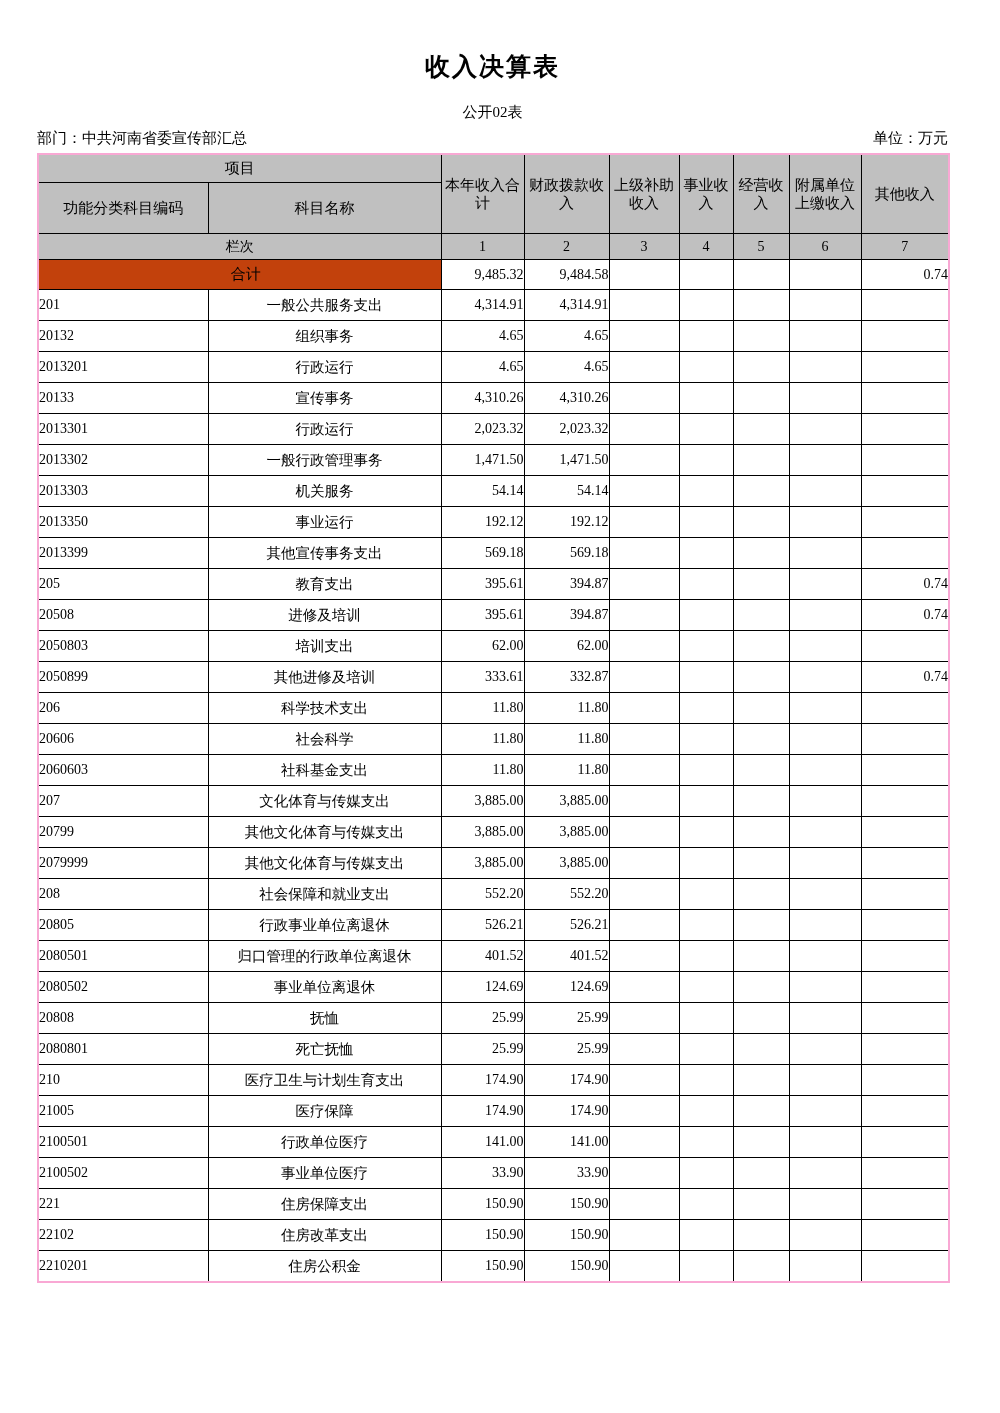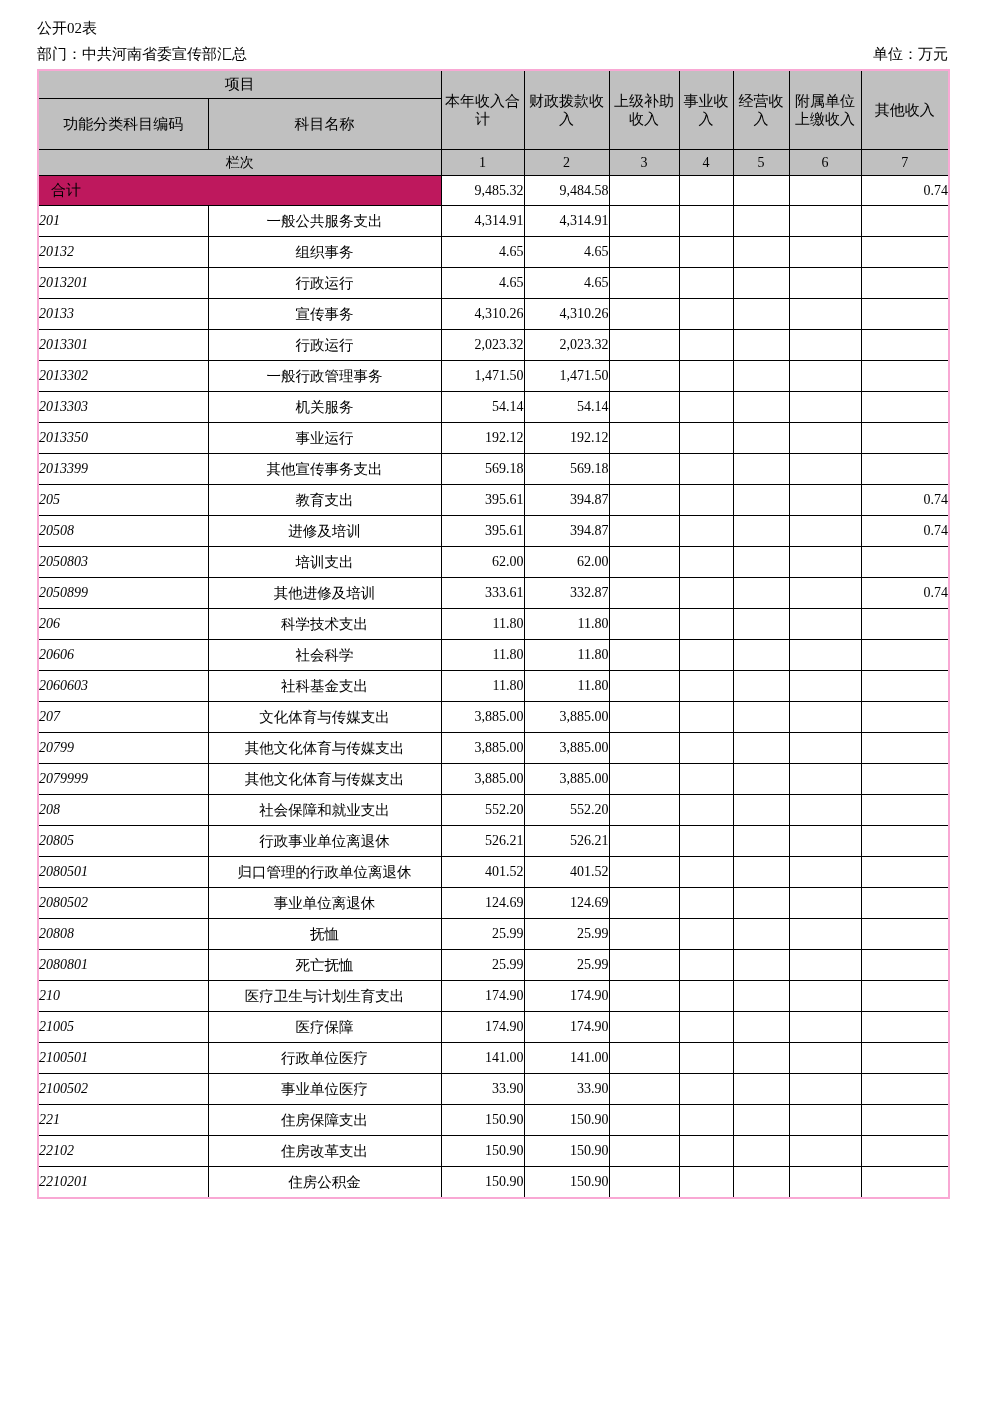--- a/index.html
+++ b/index.html
@@ -6,52 +6,53 @@
   body{
     width:1000px;height:1413px;background:#ffffff;color:#000000;
     font-family:"Liberation Serif","DejaVu Serif",serif;
     -webkit-font-smoothing:antialiased;
   }
   .content{margin-left:37px;width:911px;}
   .page-title{
     margin:50px 0 0 0;font-size:25px;line-height:34px;font-weight:bold;
     text-align:center;letter-spacing:2px;
   }
-  .doc-label{margin-top:21px;font-size:15px;line-height:15px;text-align:left;}
+  .doc-label{margin-top:21px;font-size:15px;line-height:15px;text-align:center;}
   .meta-row{
     margin-top:10px;font-size:15px;line-height:16px;
     display:flex;justify-content:space-between;align-items:flex-end;gap:11px;
   }
   table.income{
     margin-top:7px;border-collapse:collapse;table-layout:fixed;
     width:911px;border:2px solid #f9a8d4;
   }
   table.income th, table.income td{
     border:1px solid #000;padding:0;overflow:hidden;
     font-weight:normal;word-break:break-all;
   }
   thead th{background:#c0c0c0;font-size:15px;text-align:center;vertical-align:middle;}
   tr.h1 th{height:27px;}
   tr.h2 th{height:50px;}
   th.colhead{padding:0 4px;line-height:18px;}
   tr.lanci th{height:25px;font-size:14px;font-family:Liberation Serif, serif;}
   tr.total-row td{height:29px;}
-  tr.total-row td.label{background:#be185d;text-align:left;font-size:15px;padding-left:12px;}
+  tr.total-row td.label{background:#c2410c;text-align:center;font-size:15px;padding-left:12px;}
   tbody td{height:30px;font-size:14px;vertical-align:middle;background:#fff;}
-  td.code{text-align:left;padding-left:6px;font-size:14px;font-style:italic;}
+  td.code{text-align:left;padding-left:6px;font-size:14px;}
   td.name{text-align:center;padding-left:5px;font-size:14.5px;}
   td.name.indent{}
   td.num{text-align:right;padding-right:3px;font-size:14px;}
   .note{margin-top:16px;font-size:15px;line-height:17px;text-align:left;}
 </style>
 </head>
 <body>
 
 <div class="content">
 
+  <h1 class="page-title">收入决算表</h1>
 
   <div class="doc-label">公开02表</div>
 
   <div class="meta-row">
     <span>部门：中共河南省委宣传部汇总</span>
     <span>单位：万元</span>
   </div>
 
   <table class="income">
     <colgroup>

